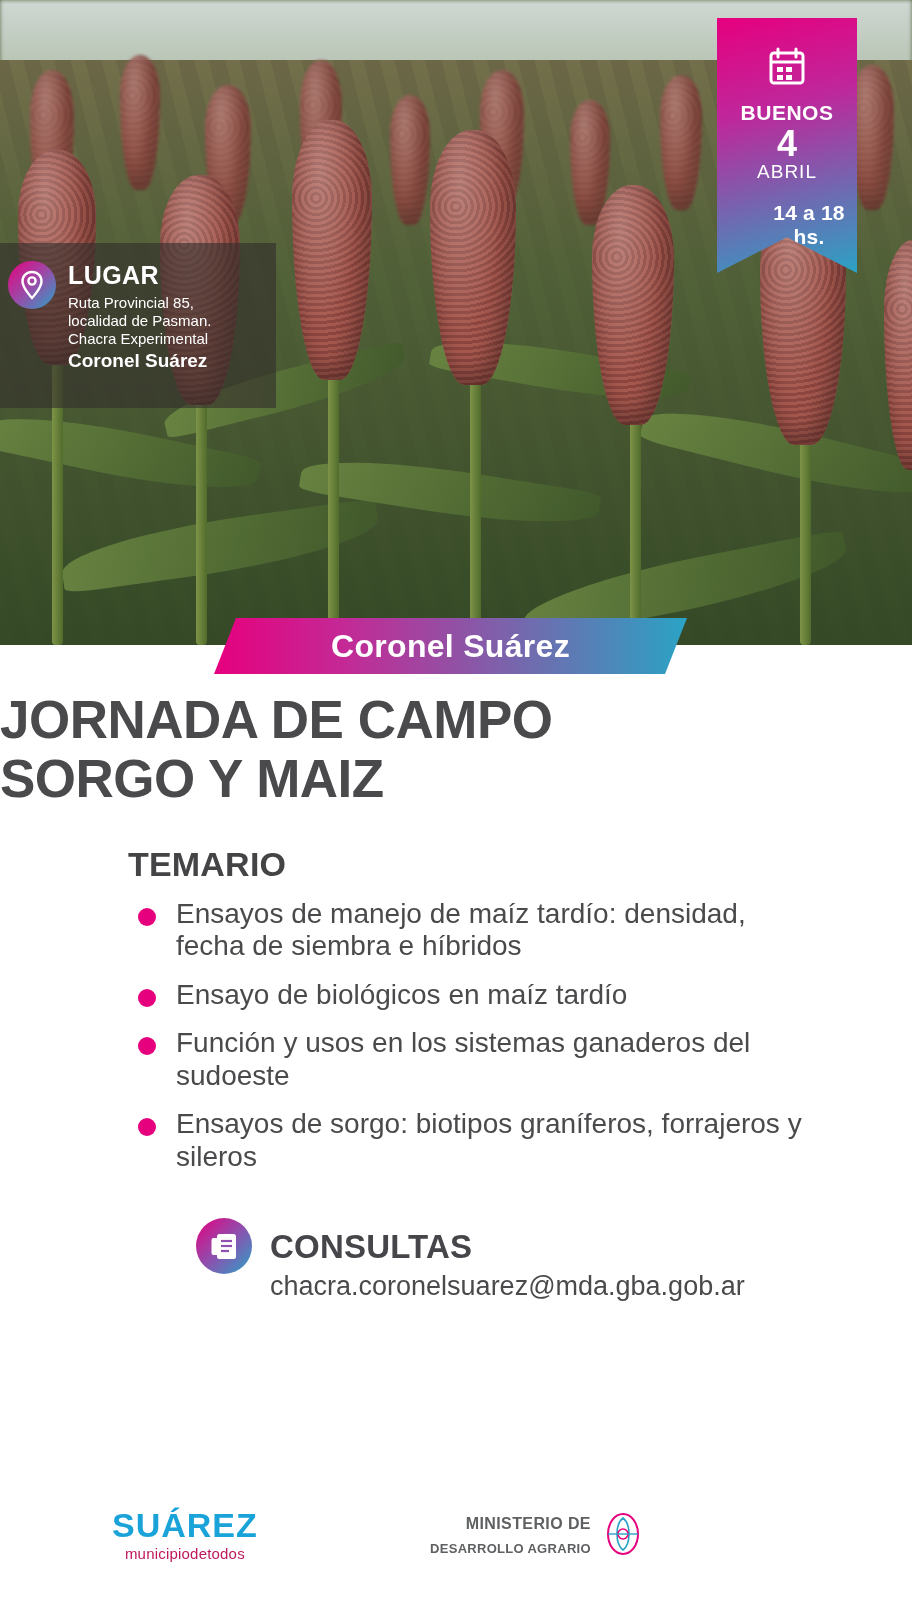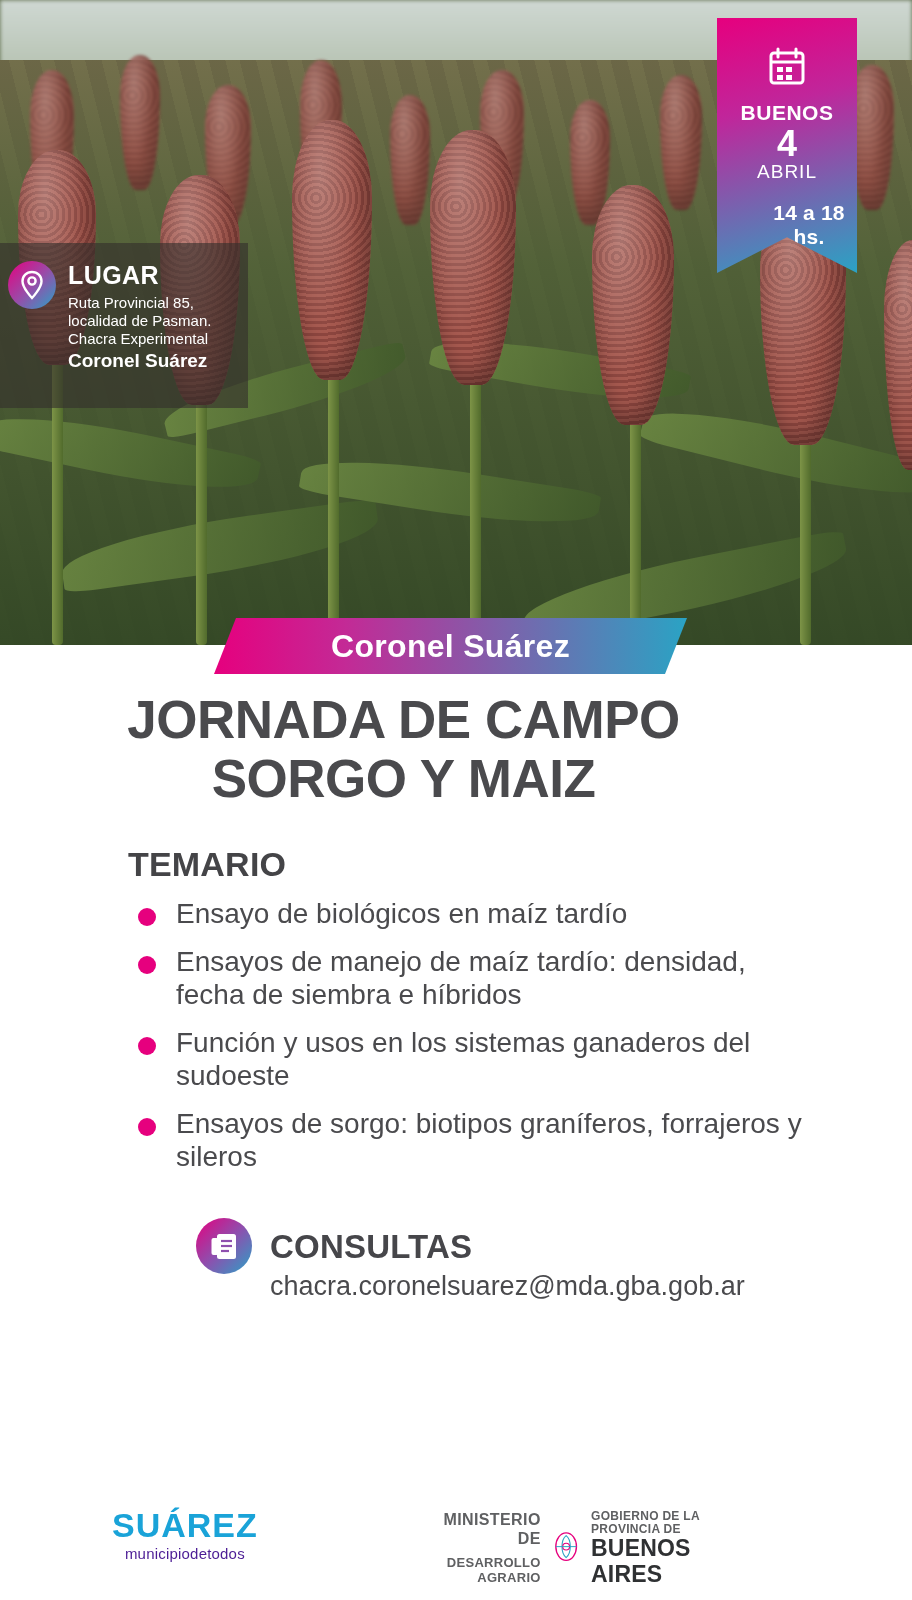--- a/index.html
+++ b/index.html
@@ -120,21 +120,21 @@
     margin-top: 20px;
     letter-spacing: .2px;
     margin-left: 44px;
   }
 
   
   .place-box {
     position: absolute;
     left: 0;
     top: 243px;
-    width: 248px;
+    width: 276px;
     min-height: 165px;
     background: rgba(52,46,44,0.62);
     color: #ffffff;
     box-sizing: border-box;
     padding: 18px 16px 16px 68px;
   }
   .pin-badge {
     position: absolute;
     left: 8px;
     top: 18px;
@@ -180,21 +180,20 @@
     font-weight: bold;
     letter-spacing: .3px;
   }
 
   
   .title-block {
     position: absolute;
     left: 0;
     top: 690px;
     width: 807px;
-    text-align: center;
     color: #4a4a4d;
   }
   .title-line {
     font-size: 53px;
     font-weight: bold;
     line-height: 1.12;
     letter-spacing: -0.5px;
   }
 
   
@@ -286,21 +285,21 @@
   }
   .logo-suarez .name {
     font-size: 34px;
     font-weight: bold;
     color: #1aa3d8;
     letter-spacing: 1px;
     line-height: 1;
   }
   .logo-suarez .sub {
     font-size: 15px;
-    color: #4c1d95;
+    color: #be185d;
     margin-top: 3px;
     letter-spacing: .2px;
   }
   .logo-pba {
     position: absolute;
     left: 430px;
     top: 30px;
     display: flex;
     align-items: center;
   }
@@ -404,25 +403,25 @@
   <div class="title-block">
     <div class="title-line">JORNADA DE CAMPO</div>
     <div class="title-line">SORGO Y MAIZ</div>
   </div>
 
   <div class="agenda">
     <div class="agenda-title">TEMARIO</div>
     <ul class="agenda-list">
       <li class="agenda-item">
         <span class="bullet"></span>
-        <span>Ensayo de biológicos en maíz tardío</span>
+        <span>Ensayos de manejo de maíz tardío: densidad, fecha de siembra e híbridos</span>
       </li>
       <li class="agenda-item">
         <span class="bullet"></span>
-        <span>Ensayos de manejo de maíz tardío: densidad, fecha de siembra e híbridos</span>
+        <span>Ensayo de biológicos en maíz tardío</span>
       </li>
       <li class="agenda-item">
         <span class="bullet"></span>
         <span>Función y usos en los sistemas ganaderos del sudoeste</span>
       </li>
       <li class="agenda-item">
         <span class="bullet"></span>
         <span>Ensayos de sorgo: biotipos graníferos, forrajeros y sileros</span>
       </li>
     </ul>
@@ -452,20 +451,16 @@
       <div class="min-text">
         <div class="l1">MINISTERIO DE</div>
         <div class="l2">DESARROLLO AGRARIO</div>
       </div>
       <svg class="pba-shield" viewBox="0 0 44 52" aria-hidden="true">
         <ellipse cx="22" cy="24" rx="15" ry="20" fill="none" stroke="#e6007e" stroke-width="2"></ellipse>
         <path d="M22 8 C14 14 14 34 22 40 C30 34 30 14 22 8 Z" fill="none" stroke="#2aa3c4" stroke-width="1.6"></path>
         <circle cx="22" cy="24" r="5" fill="none" stroke="#e6007e" stroke-width="1.6"></circle>
         <line x1="7" y1="24" x2="37" y2="24" stroke="#2aa3c4" stroke-width="1.4"></line>
       </svg>
-      <div class="pba-text">
-        <div class="g1">GOBIERNO DE LA PROVINCIA DE</div>
-        <div class="g2">BUENOS AIRES</div>
-      </div>
     </div>
   </div>
 
 </div>
 
 </body></html>

